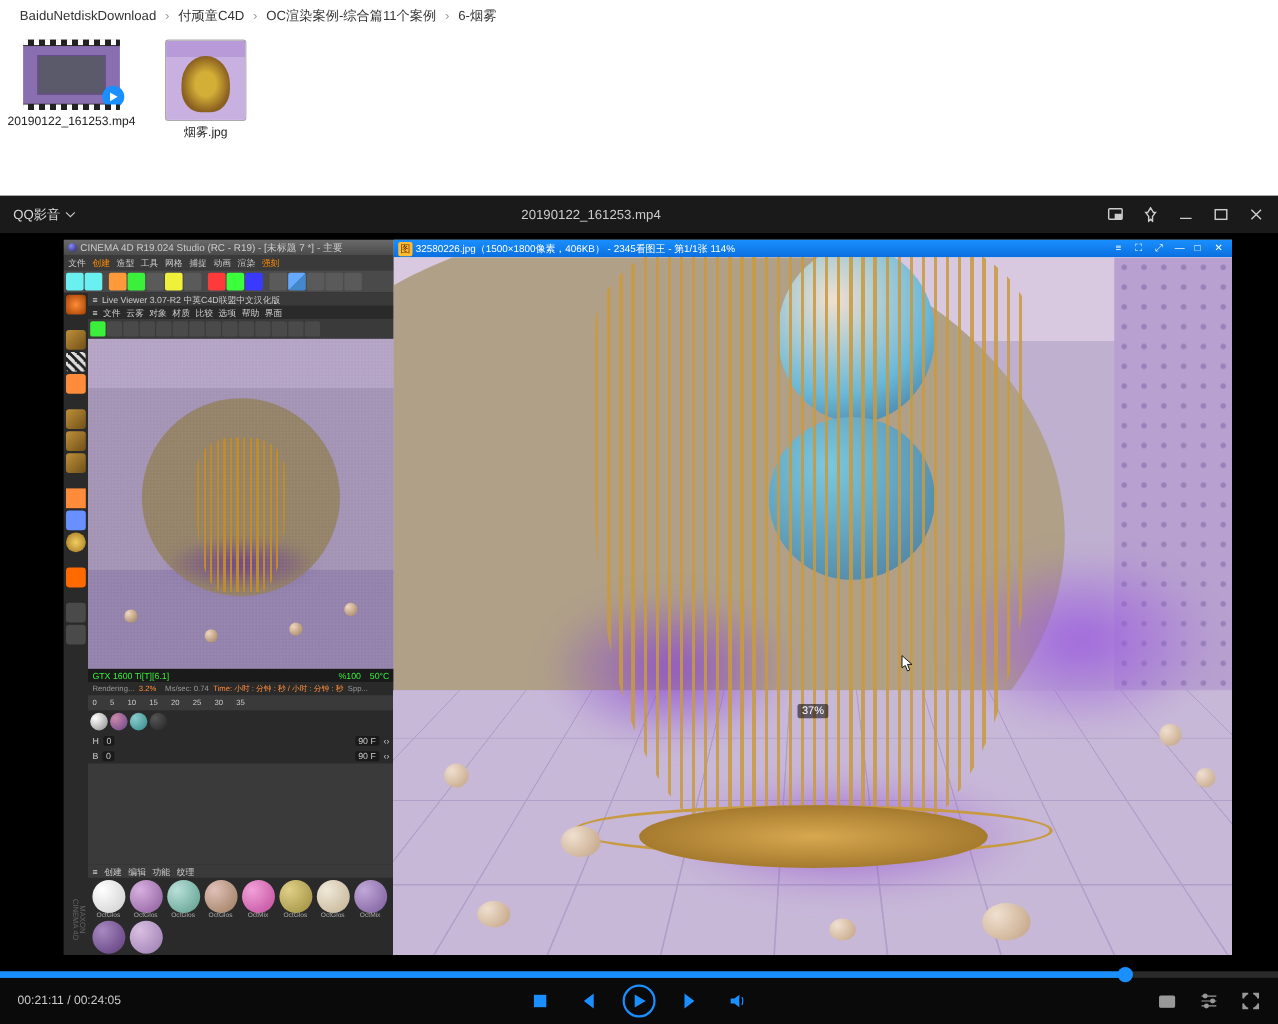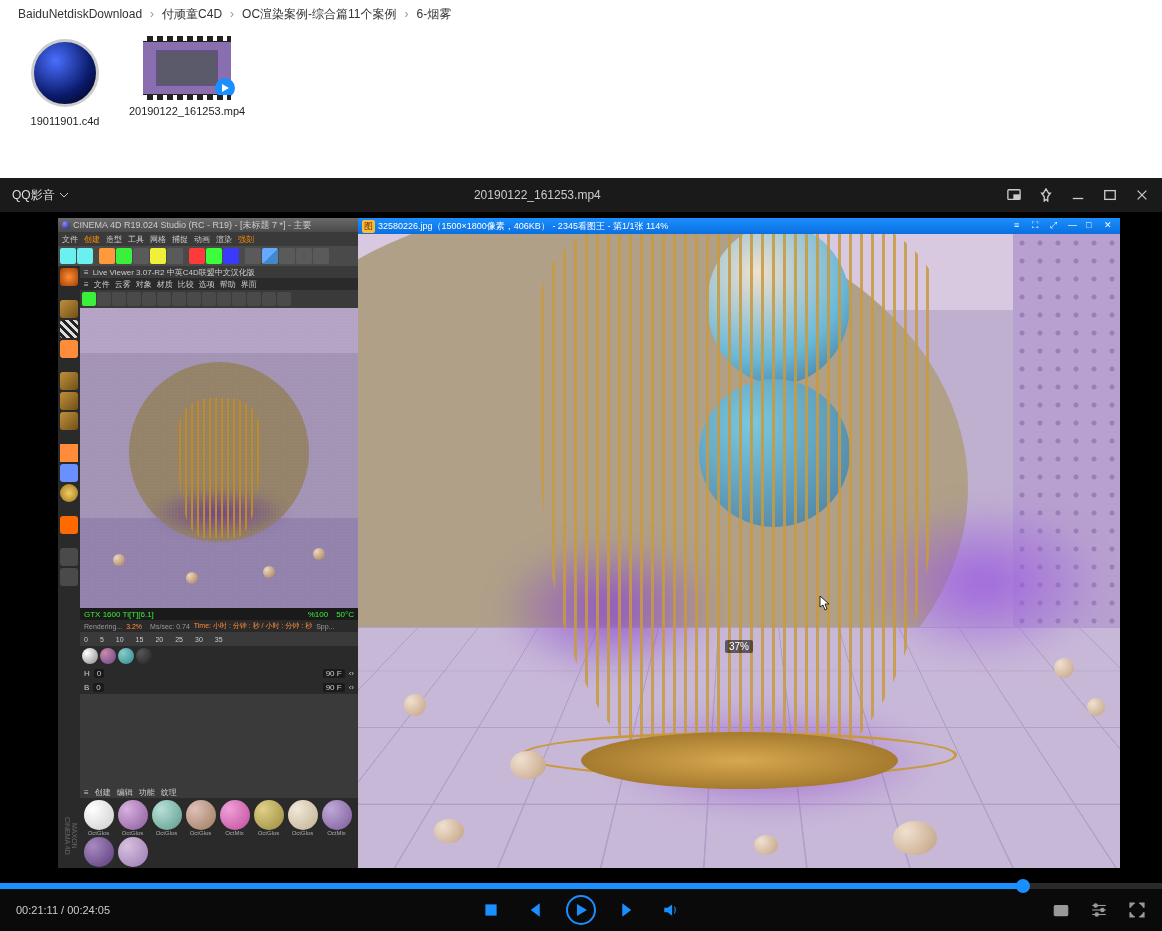--- a/index.html
+++ b/index.html
@@ -142,35 +142,33 @@
     <span class="sep">›</span>
   <span>付顽童C4D</span>
     <span class="sep">›</span>
   <span>OC渲染案例-综合篇11个案例</span>
     <span class="sep">›</span>
   <span>6-烟雾</span>
 </div>
 
 <div class="explorer">
   <div class="file-item">
-    <div class="file-icon">
-        <div class="c4d-ico"></div>
-      </div>
-    <span>19011901.c4d</span>
-  </div>
-  <div class="file-item">
     <div class="file-icon vid-ico">
         <div class="inner" style="background:#5a5a6a"></div>
         <div class="vid-badge">
           <svg viewBox="0 0 10 10">
             <polygon points="2,1 9,5 2,9"></polygon>
           </svg>
         </div>
       </div>
     <span>20190122_161253.mp4</span>
+  </div>
+  <div class="file-item">
+    <div class="file-icon img-ico"></div>
+    <span>烟雾.jpg</span>
   </div>
 </div>
 
 <div class="player">
   <div class="player-titlebar">
     <span class="app-name">
         <span>QQ影音</span>
         <svg width="10" height="10" viewBox="0 0 10 10">
           <path d="M1 3l4 4 4-4" stroke="#ccc" fill="none"></path>
         </svg>

